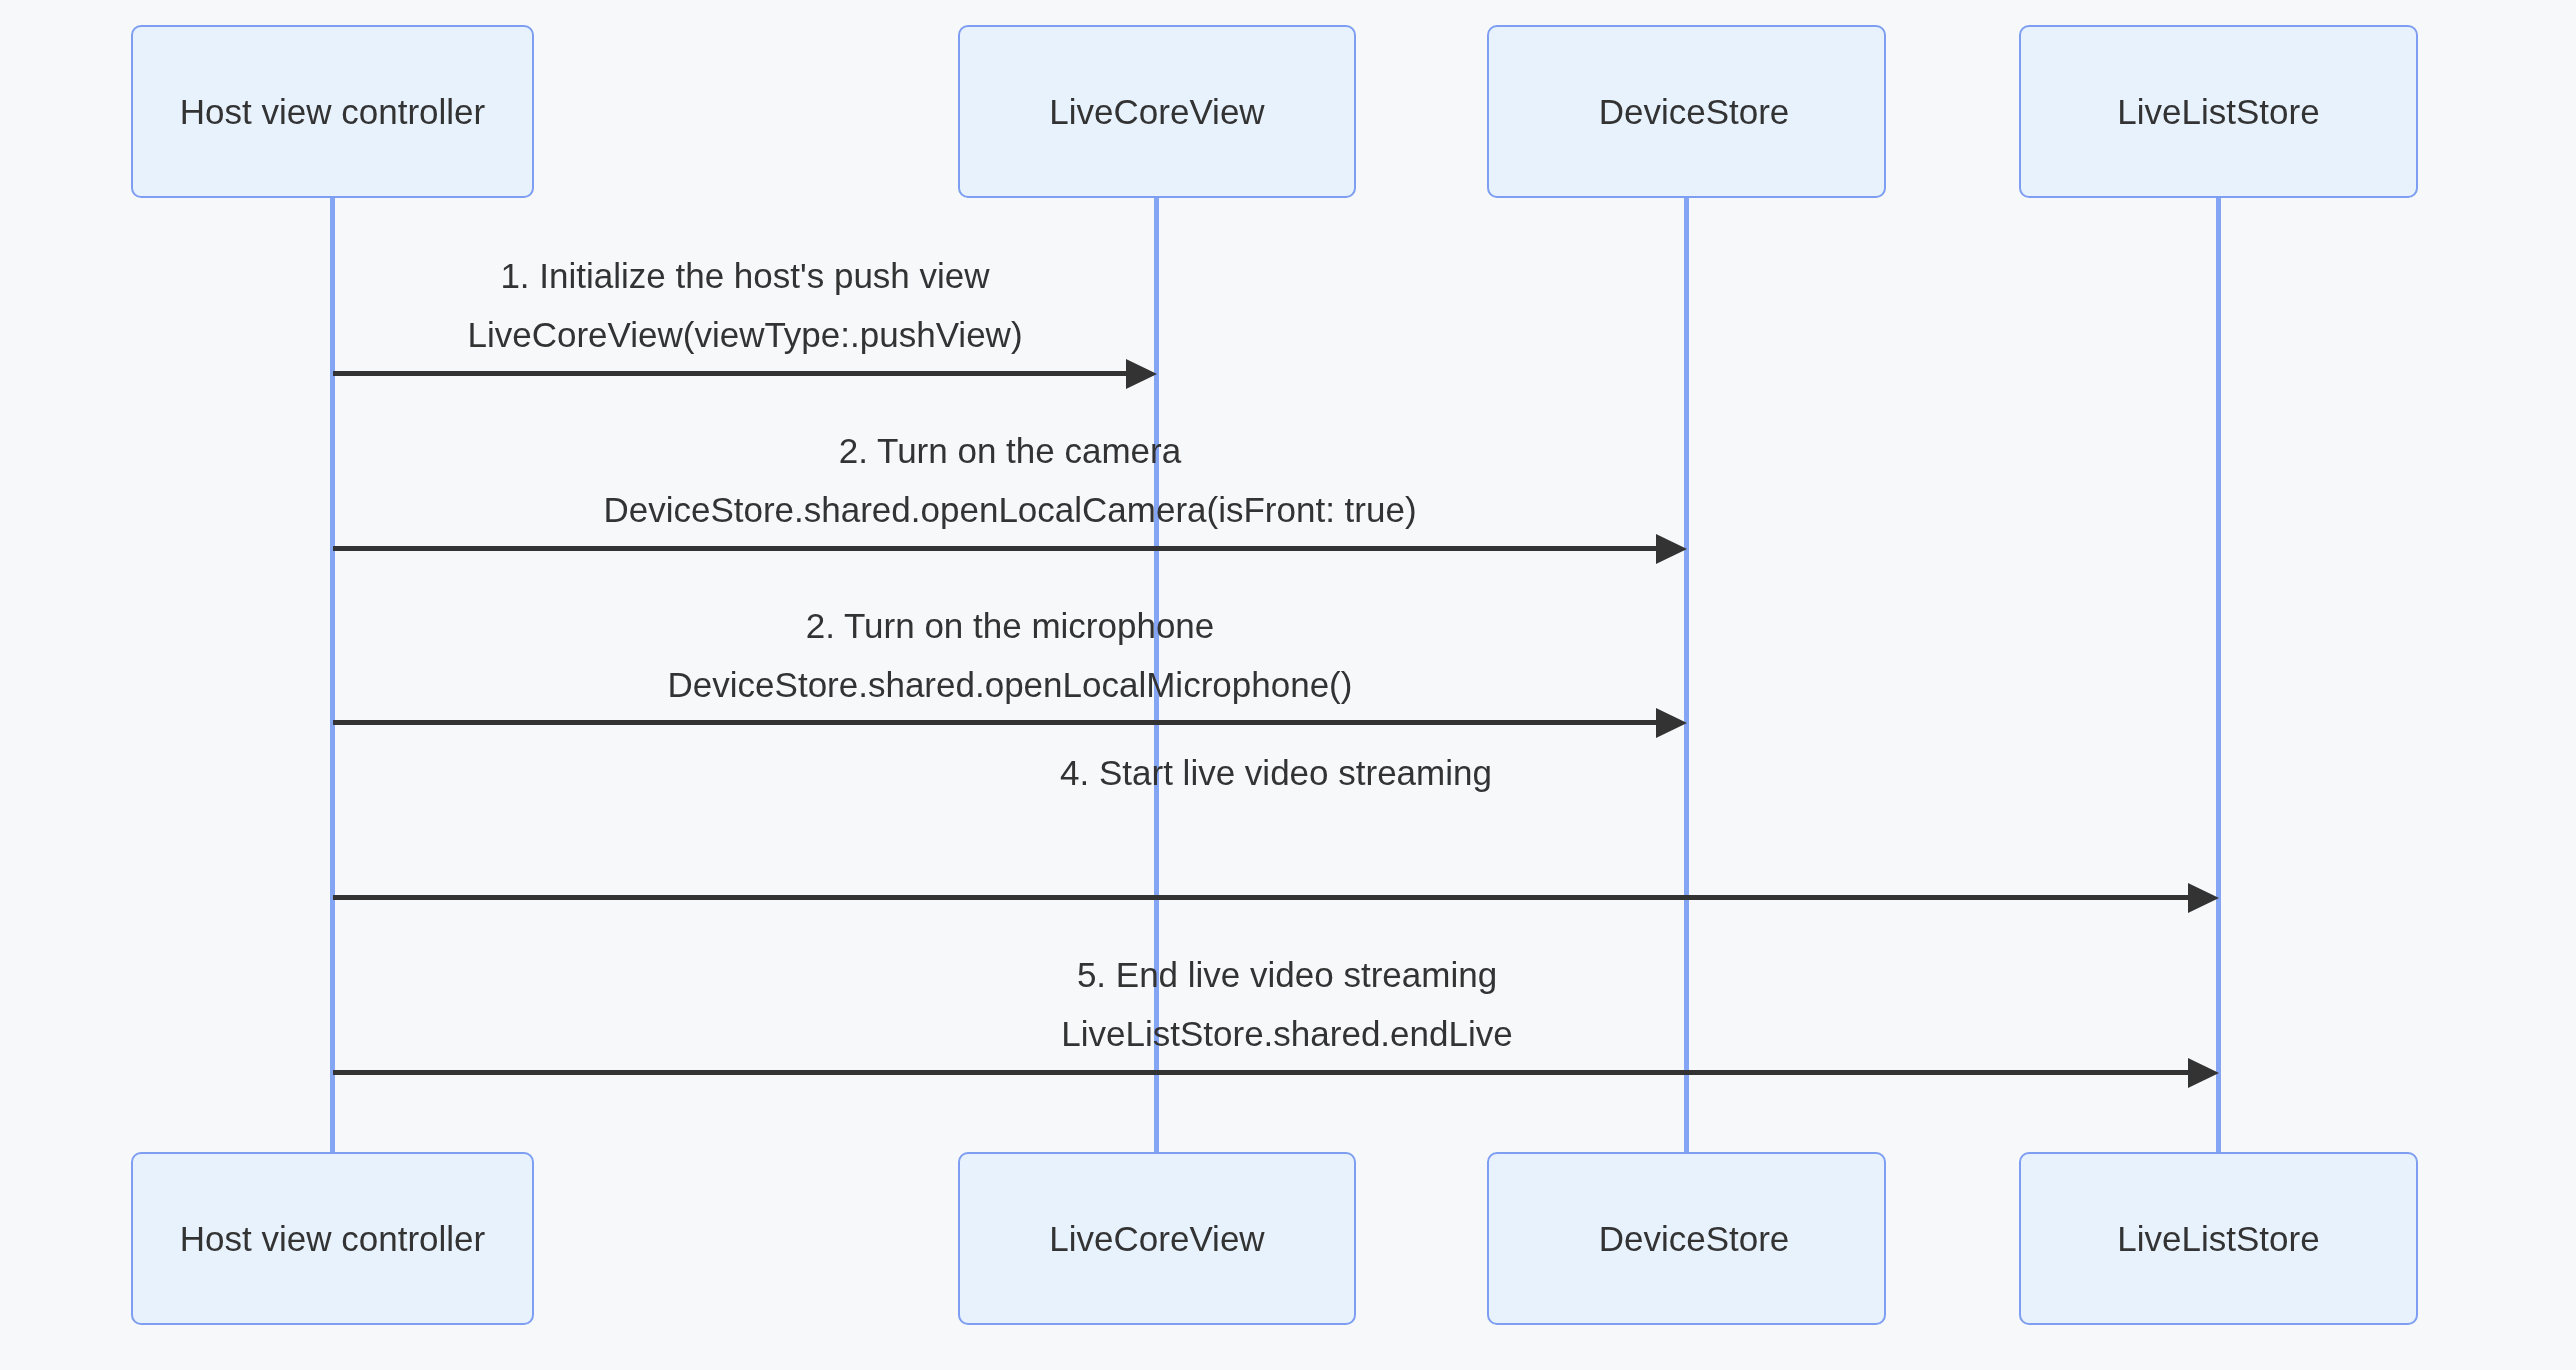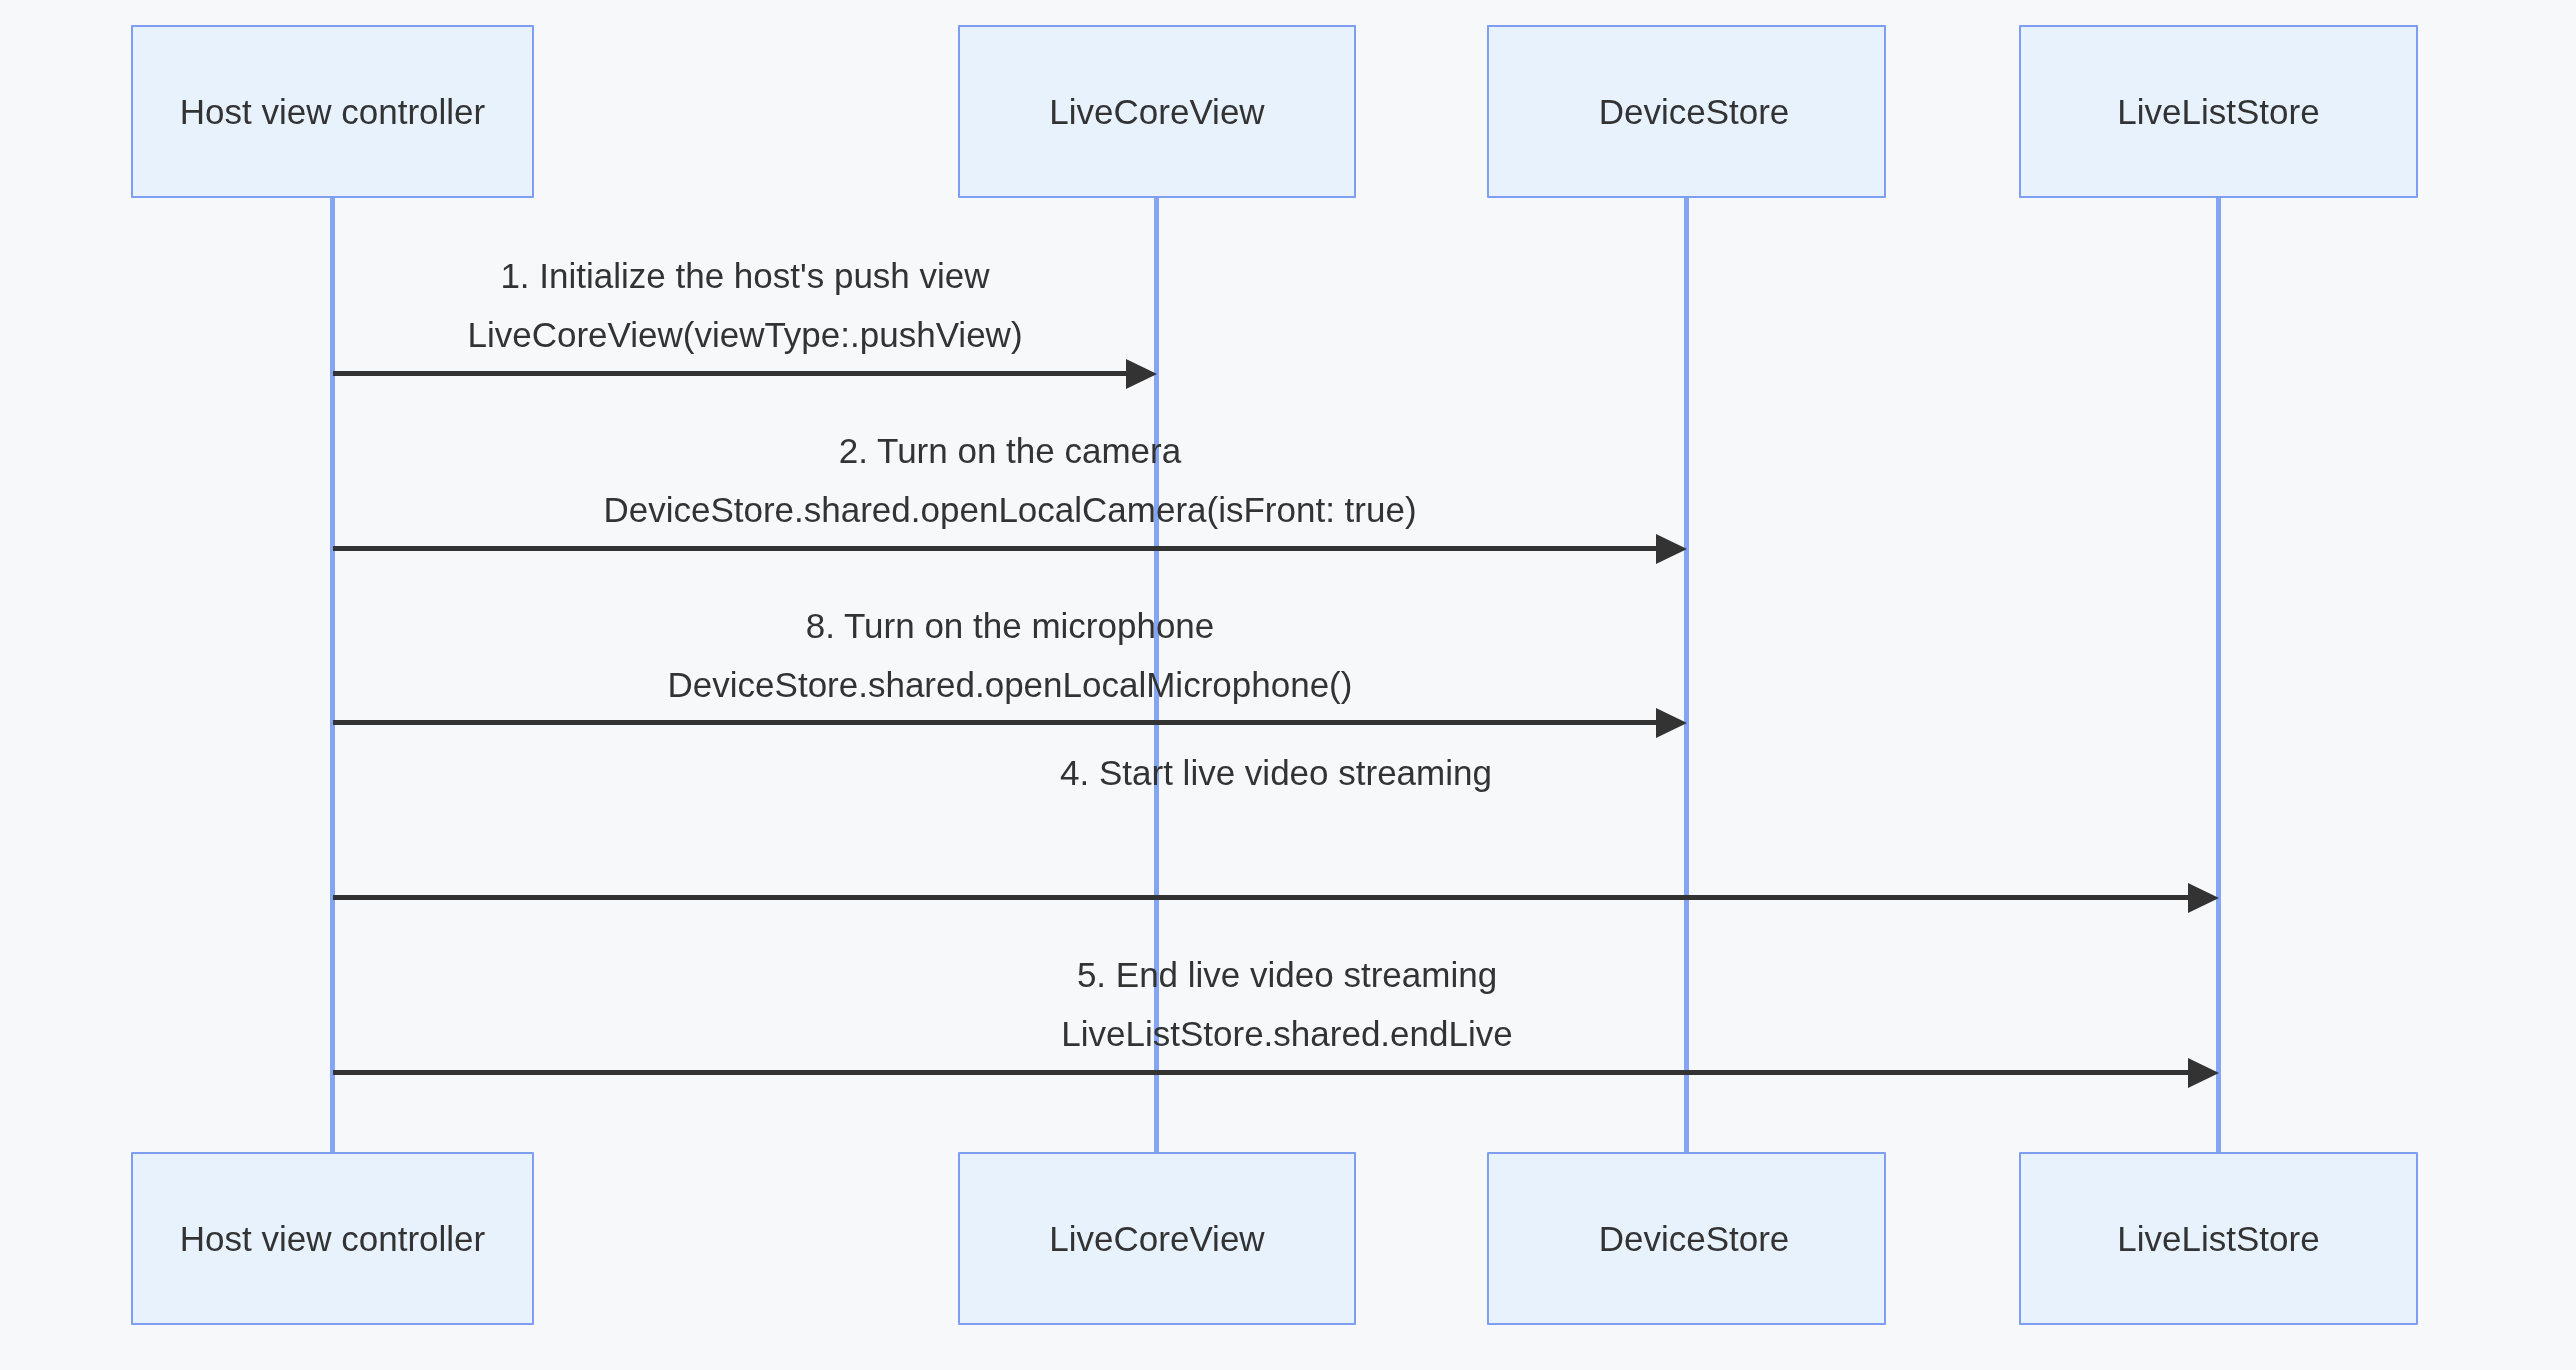--- a/index.html
+++ b/index.html
@@ -17,21 +17,21 @@
     color: #333333;
   }
 
   
   .pbox {
     position: absolute;
     height: 173px;
     box-sizing: border-box;
     background: #E7F2FD;
     border: 2.5px solid #7D9EF1;
-    border-radius: 1px;
+    border-radius: 10px;
     display: flex;
     align-items: center;
     justify-content: center;
     font-size: 35px;
     color: #333333;
     white-space: nowrap;
   }
   .row-top    { top: 25px; }
   .row-bottom { top: 1152px; }
   .bx1 { left: 131px;  width: 403px; }
@@ -144,21 +144,21 @@
   <div class="mlabel mlabel2">
     <div>2. Turn on the camera</div>
     <div>DeviceStore.shared.openLocalCamera(isFront: true)</div>
   </div>
   <div class="marrow marrow2">
     <div class="shaft"></div>
     <div class="ahead"></div>
   </div>
 
   <div class="mlabel mlabel3">
-    <div>8. Turn on the microphone</div>
+    <div>2. Turn on the microphone</div>
     <div>DeviceStore.shared.openLocalMicrophone()</div>
   </div>
   <div class="marrow marrow3">
     <div class="shaft"></div>
     <div class="ahead"></div>
   </div>
 
   <div class="mlabel mlabel4">
     <div>4. Start live video streaming</div>
   </div>

